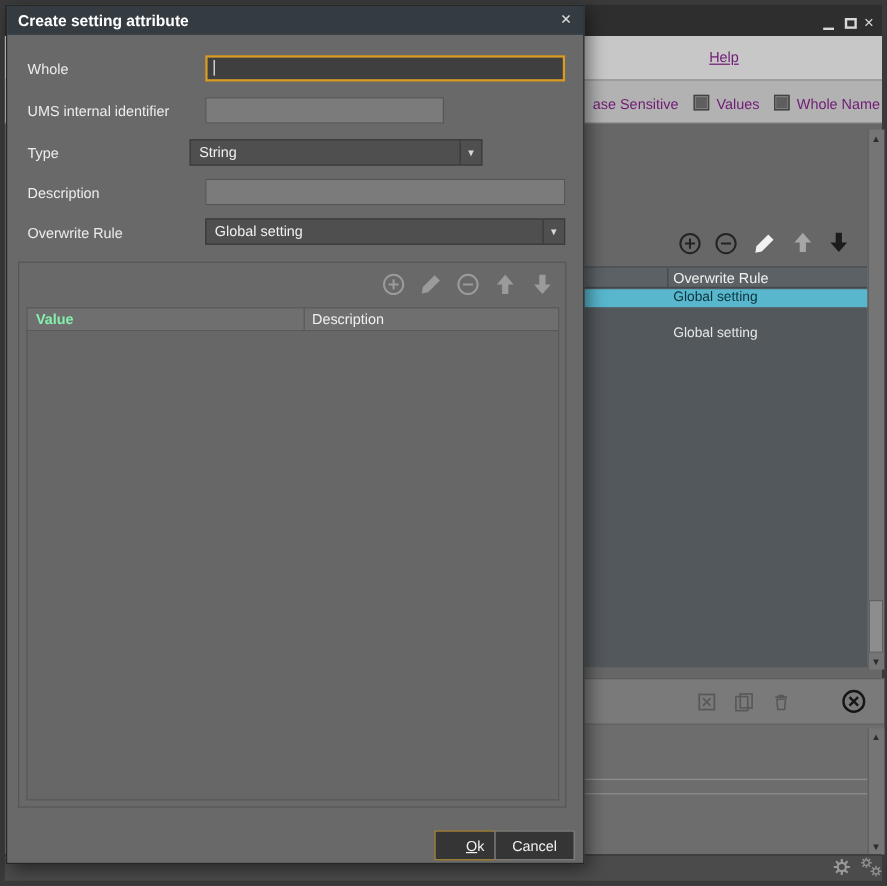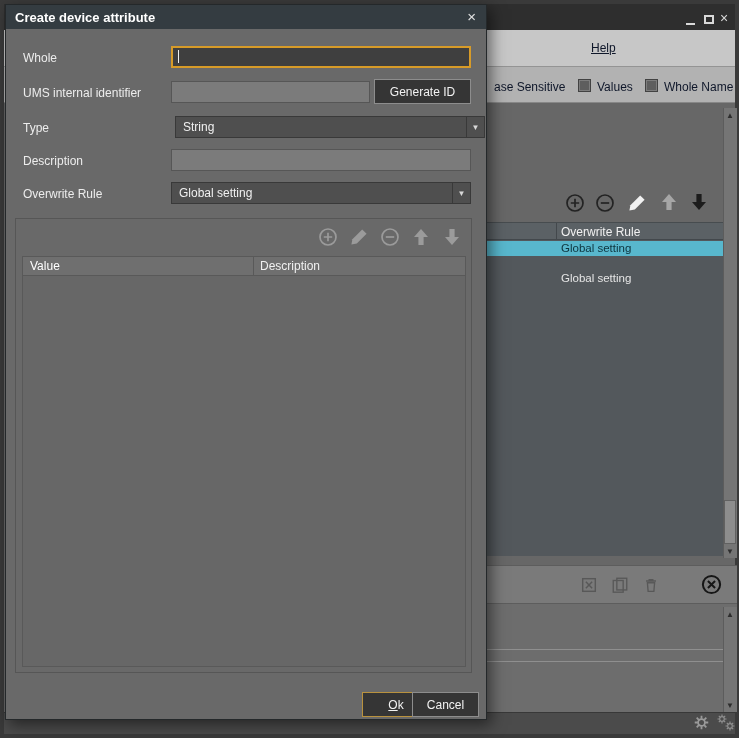--- a/index.html
+++ b/index.html
@@ -6,21 +6,21 @@
   body { margin: 0; background: #222; }
   #screen {
     position: relative; width: 739px; height: 738px; overflow: hidden;
     background: #3a3a3a;
     font-family: "Liberation Sans", "DejaVu Sans", sans-serif;
     font-size: 12px; color: #ededed;
     -webkit-font-smoothing: antialiased;
   }
   .abs { position: absolute; }
   .lbl { position: absolute; font-size: 12px; color: #ededed; white-space: nowrap; }
-  .dark { color: #0f172a; }
+  .dark { color: #701a75; }
 
   
   .bw-titlebar { position: absolute; left: 4px; top: 4px; width: 731px; height: 26px; background: #2e2e2e; }
   .helpbar  { position: absolute; left: 4px; top: 30px; width: 731px; height: 37px; background: #c7c7c7; border-bottom: 1px solid #949494; }
   .filterbar{ position: absolute; left: 4px; top: 67px; width: 731px; height: 36px; background: #b2b2b2; border-bottom: 1px solid #878787; }
   .bw-main  { position: absolute; left: 4px; top: 103px; width: 731px; height: 609px; background: #676767; }
   .statusbar{ position: absolute; left: 4px; top: 712px; width: 731px; height: 22px; background: #4b4b4b; border-top: 1px solid #383838; }
 
   .cb { position: absolute; width: 13px; height: 13px; background: #5e5e5e; border: 1px solid #424242; box-shadow: inset 0 0 0 1px #7d7d7d; }
 
@@ -232,37 +232,34 @@
     <div class="icon" style="left:725px; top:721px; width:10px; height:10px; color:#8f8f8f;">
       <svg>
           <use href="#i-gear"></use>
         </svg>
       </div>
   </div>
 
   <div class="dialog">
 
     <div class="dlg-titlebar">
-      <span class="dlg-title">Create device attribute</span>
+      <span class="dlg-title">Create setting attribute</span>
       <span class="close-x">×</span>
     </div>
 
     <span class="lbl" style="left:17px; top:46px;">Whole</span>
     <div class="name-field" style="left: 165px; top: 41px; width: 300px; border-color: rgb(215, 155, 40);">
       <span class="caret"></span>
     </div>
 
     <span class="lbl" style="left:17px; top:81px;">UMS internal identifier</span>
     <input class="input" style="left: 165px; top: 76px; width: 199px;" value="">
-    <button class="btn" style="left:368px; top:74px; width:97px; height:25px;">
-      <span>Generate ID</span>
-    </button>
 
     <span class="lbl" style="left:17px; top:116px;">Type</span>
-    <div class="combo" style="left:169px; top:111px; width:310px;">
+    <div class="combo" style="left:152px; top:111px; width:244px;">
       <span class="txt">String</span>
       <span class="arr">▼</span>
     </div>
 
     <span class="lbl" style="left:17px; top:149px;">Description</span>
     <input class="input" style="left: 165px; top: 144px; width: 300px;" value="">
 
     <span class="lbl" style="left:17px; top:182px;">Overwrite Rule</span>
     <div class="combo" style="left:165px; top:177px; width:300px;">
       <span class="txt">Global setting</span>
@@ -291,21 +288,21 @@
             <use href="#i-arrow-up"></use>
           </svg>
         </div>
       <div class="icon gray" style="left:426px; top:8px;">
         <svg>
             <use href="#i-arrow-down"></use>
           </svg>
         </div>
 
       <div class="ptable-header">
-        <span class="lbl" style="left:7px; top:2px; color:#ffffff;">Value</span>
+        <span class="lbl" style="left:7px; top:2px; color:#86efac;font-weight:bold;">Value</span>
         <div class="vdiv" style="left:230px; top:0; height:18px;"></div>
         <span class="lbl" style="left:237px; top:2px; color:#f0f0f0;">Description</span>
       </div>
       <div class="ptable-body"></div>
     </div>
 
     <button class="btn btn-ok" style="left:356px; top:687px; width:68px; height:25px;">
       <span class="mn">Ok</span>
     </button>
     <button class="btn" style="left:406px; top:687px; width:67px; height:25px;">

